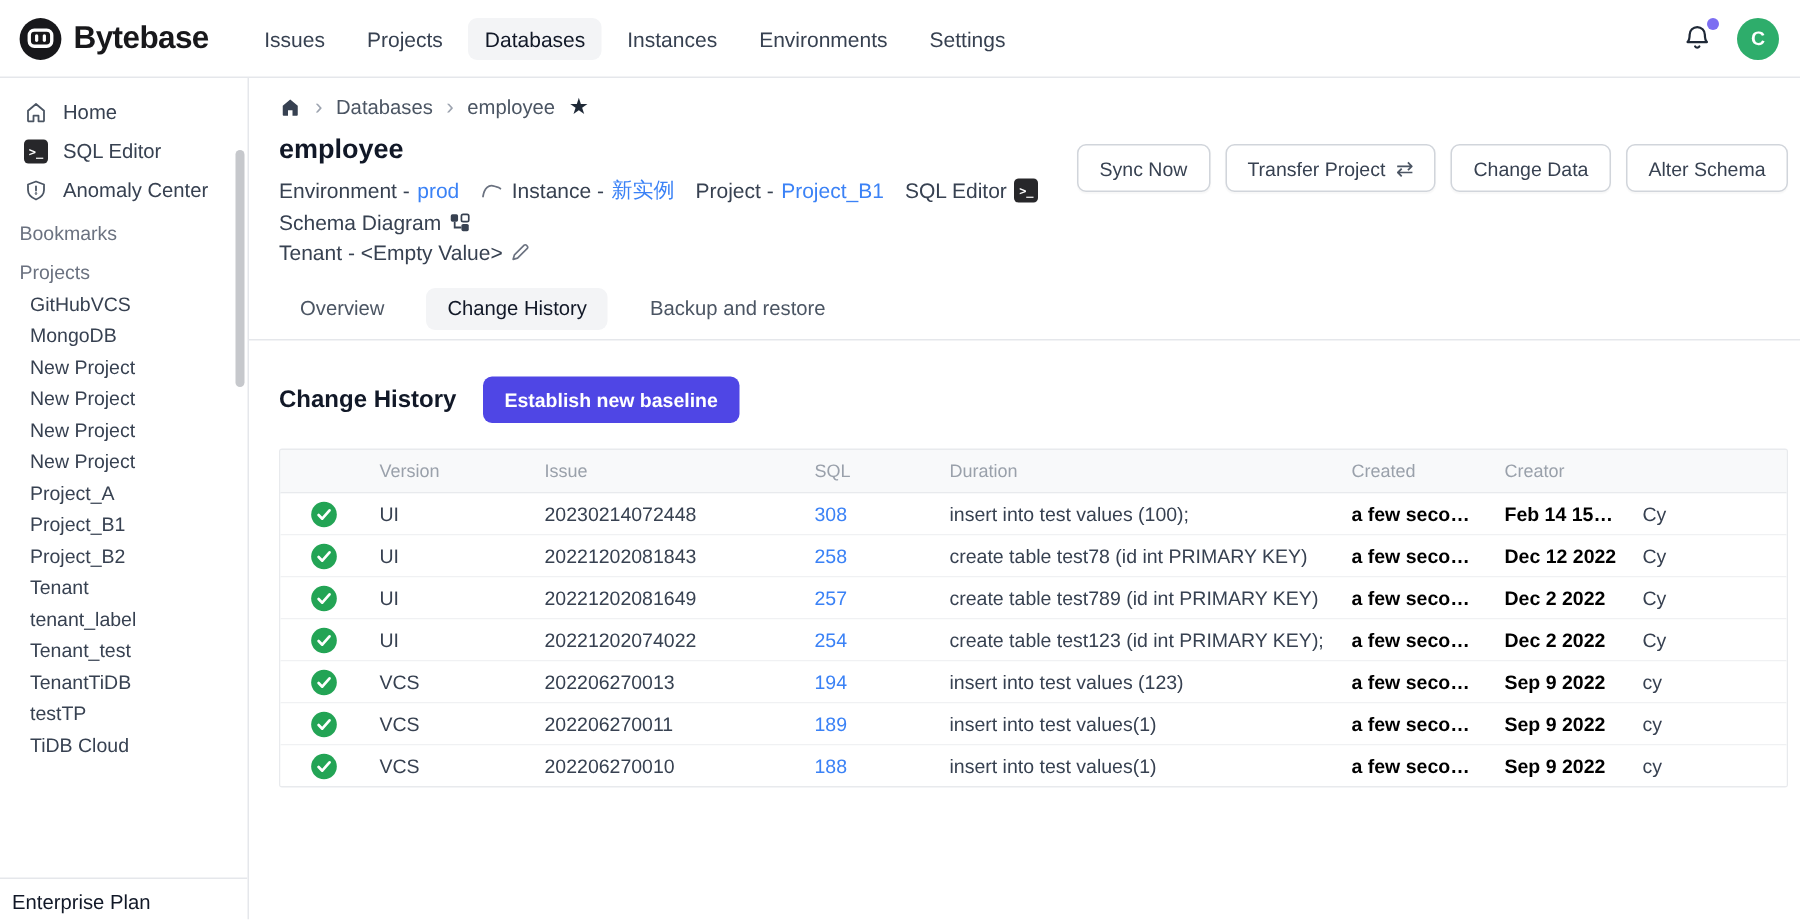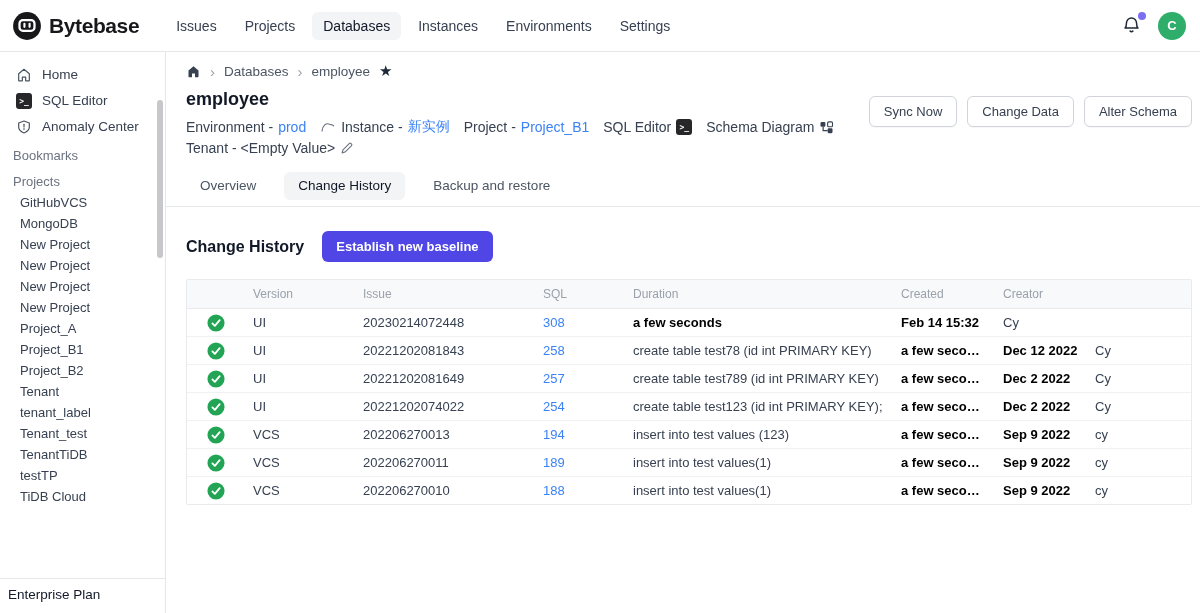--- a/index.html
+++ b/index.html
@@ -37,21 +37,21 @@
   .kbd { font-size:11px; color:#4b5563; background:#f3f4f6; border:1px solid #e5e7eb;
     border-radius:4px; padding:2px 5px; white-space:nowrap; }
   .side-item { display:flex; align-items:flex-start; gap:10px; padding:5px 10px 5px 16px;
     font-size:13.5px; color:#374151; cursor:pointer; }
   .side-item svg { flex:0 0 auto; }
   .side-label { padding:8px 10px 3px 13px; font-size:13px; color:#6b7280; }
   .proj-item { padding:3px 8px 3px 20px; font-size:13px; color:#374151; cursor:pointer;
     white-space:nowrap; overflow:hidden; text-overflow:ellipsis; }
   .archive-wrap { margin-top:auto; }
   .plan-divider { border-top:1px solid #e5e7eb; margin-top:6px; }
-  .plan { padding:8px 8px 11px; font-size:13.5px; color:#111827; }
+  .plan { padding:8px 8px 4px; font-size:13.5px; color:#111827; }
   .side-scrollbar { position:absolute; top:48px; right:2px; width:6px; height:158px;
     border-radius:3px; background:#c6c8cc; cursor:grab; }
   .term-badge { width:16px; height:16px; background:#27272a; border-radius:3px; color:#fff;
     font-family:"DejaVu Sans Mono", monospace; font-size:8px; font-weight:bold;
     display:flex; align-items:center; justify-content:center; letter-spacing:0; }
 
   
   .main { flex:1; padding:10px 8px 0 20px; overflow:hidden; }
   .breadcrumb { display:flex; align-items:center; gap:9px; font-size:13.5px; color:#4b5563; }
   .crumb { cursor:pointer; }
@@ -251,20 +251,24 @@
             </span>
           </span>
         </div>
       </div>
 
       <div class="actions">
         <button class="btn">
           <span>Sync Now</span>
         </button>
         <button class="btn">
+          <span>Transfer Project</span>
+          <span class="transfer-glyph">⇄</span>
+        </button>
+        <button class="btn">
           <span>Change Data</span>
         </button>
         <button class="btn">
           <span>Alter Schema</span>
         </button>
       </div>
     </div>
 
     <div class="tabs-wrap">
       <div class="tab">Overview</div>
@@ -293,20 +297,21 @@
               <span style="display:flex;">
                 <svg viewBox="0 0 20 20" width="18" height="18">
                   <circle cx="10" cy="10" r="9.5" fill="var(--success)"></circle>
                   <path d="M6 10.4l2.7 2.7 5.4-6.2" stroke="#fff" stroke-width="2" fill="none" stroke-linecap="round" stroke-linejoin="round"></path>
                 </svg>
               </span>
             </div>
             <div class="td">UI</div>
             <div class="td">20230214072448</div>
             <div class="td"><a class="issue-link">308</a></div>
+            <div class="td">insert into test values (100);</div>
             <div class="td em">a few seconds</div>
             <div class="td em">Feb 14 15:32</div>
             <div class="td">Cy</div>
           </div>
           <div class="tr">
             <div class="td status">
               <span style="display:flex;">
                 <svg viewBox="0 0 20 20" width="18" height="18">
                   <circle cx="10" cy="10" r="9.5" fill="var(--success)"></circle>
                   <path d="M6 10.4l2.7 2.7 5.4-6.2" stroke="#fff" stroke-width="2" fill="none" stroke-linecap="round" stroke-linejoin="round"></path>

